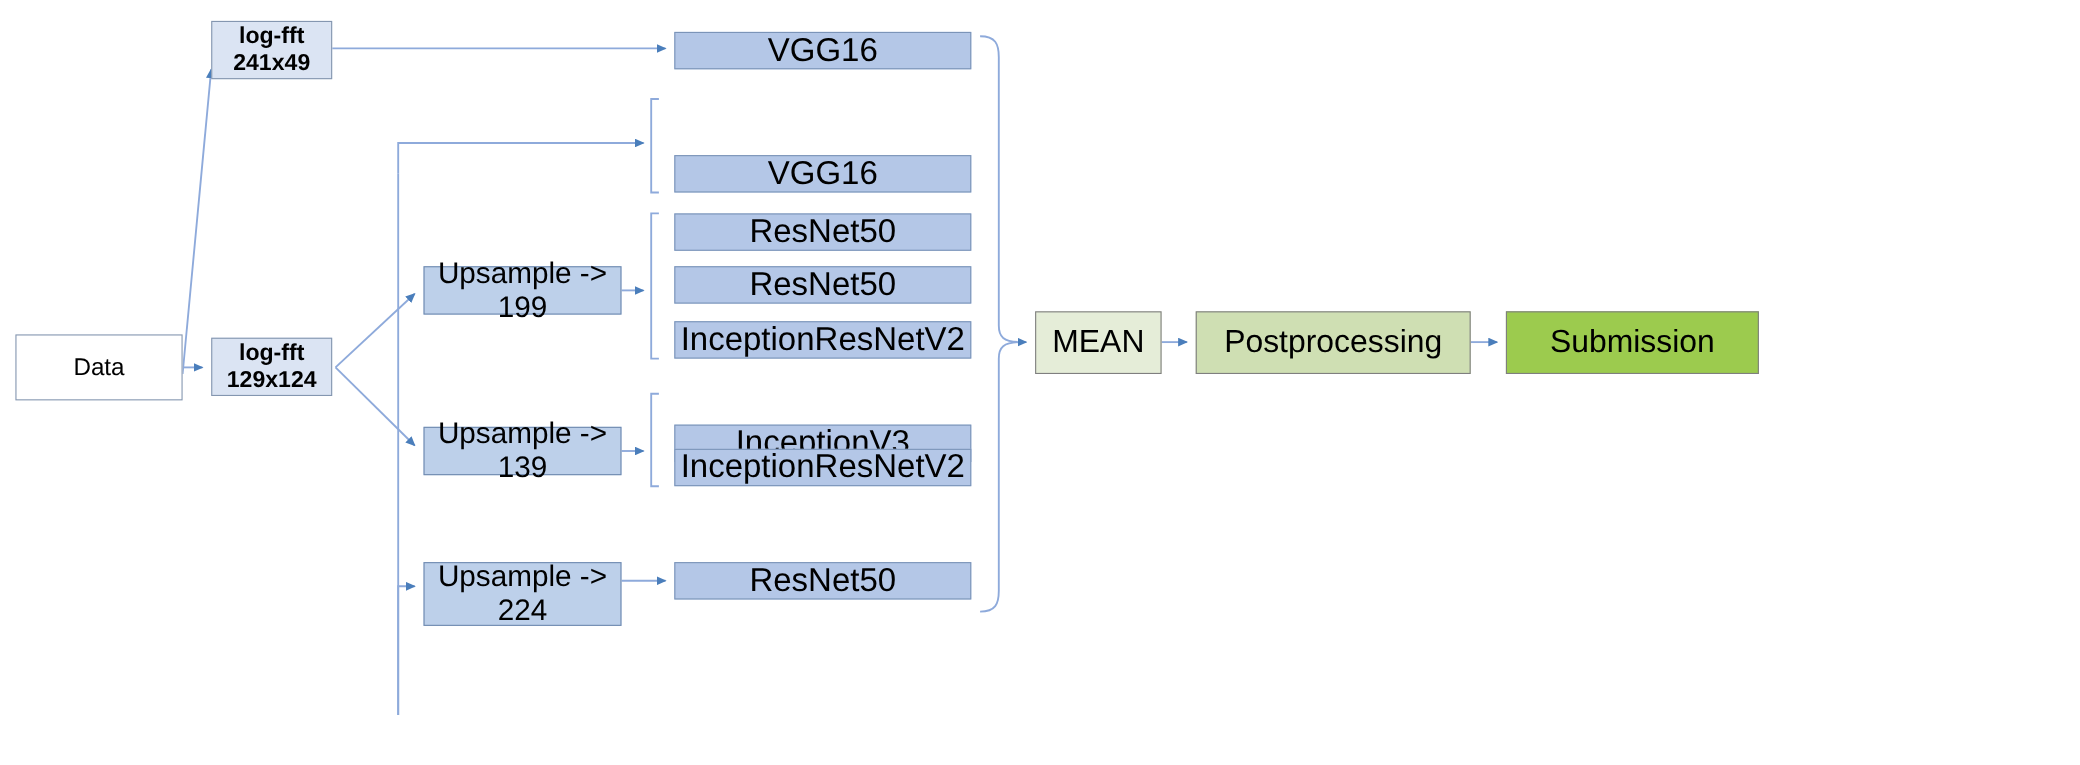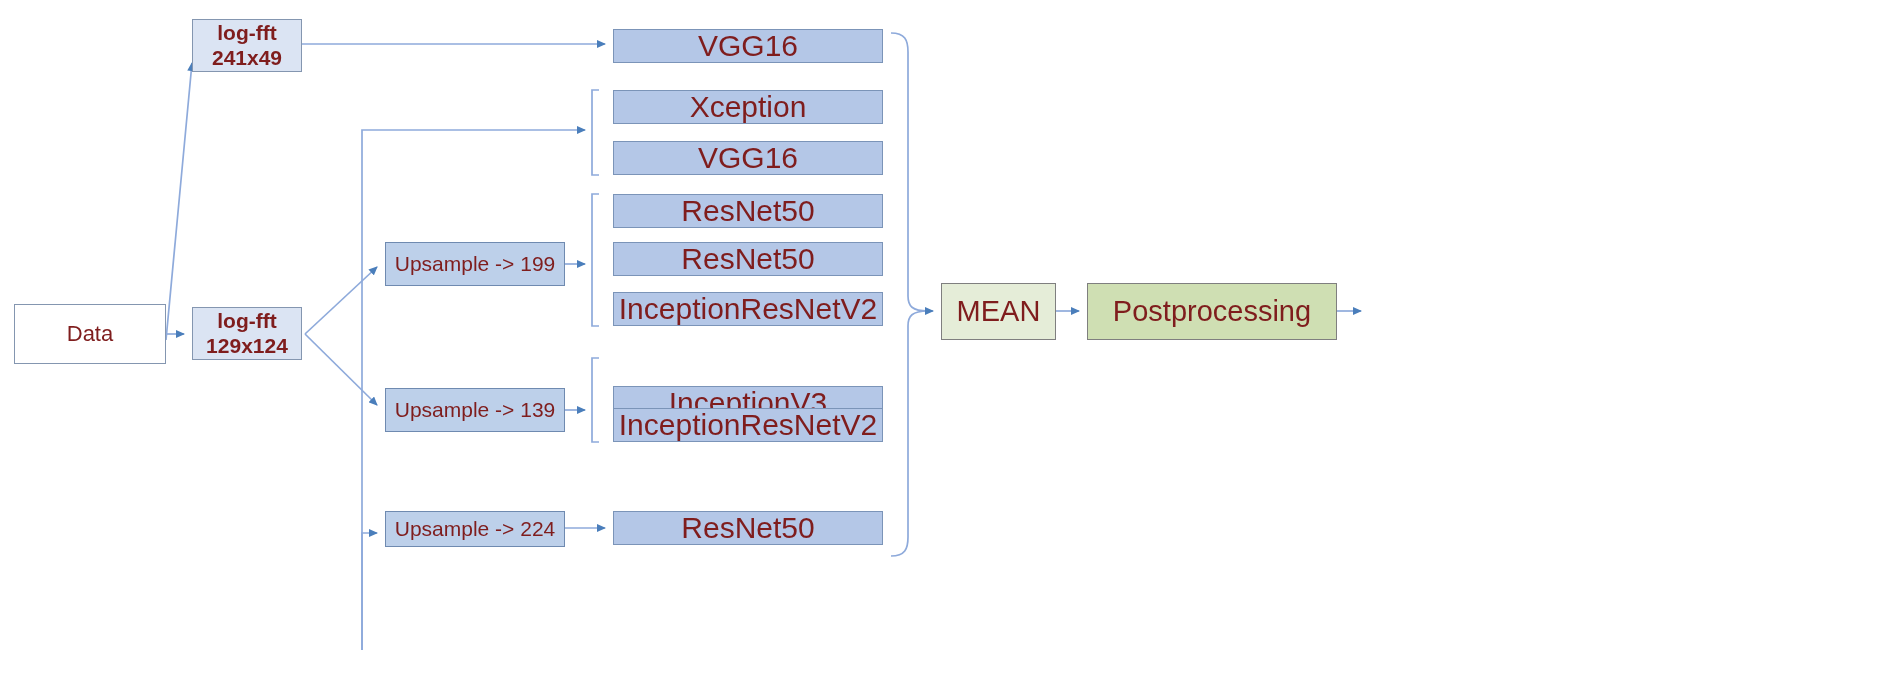--- a/index.html
+++ b/index.html
@@ -25,39 +25,39 @@
     width: 1891px;
     height: 695px;
   }
   .nodebox {
     position: absolute;
     box-sizing: border-box;
     display: flex;
     align-items: center;
     justify-content: center;
     text-align: center;
-    color: #7f1d1d;
+    color: #000000;
     line-height: 1.15;
     white-space: pre-line;
   }
   .n-data {
     background: #ffffff;
     border: 1.6px solid #8496b0;
     font-size: 22px;
   }
   .n-fft {
     background: #dbe4f3;
     border: 1.6px solid #8496b0;
     font-size: 21px;
     font-weight: bold;
   }
   .n-upsample {
     background: #bdd0ea;
     border: 1.6px solid #6f8ab0;
-    font-size: 21px;
+    font-size: 27px;
   }
   .n-model {
     background: #b4c7e7;
     border: 1.8px solid #7b94b8;
     font-size: 30px;
   }
   .n-mean {
     background: #e5edd8;
     border: 1.6px solid #7f7f7f;
     font-size: 29px;
@@ -134,30 +134,30 @@
   <div class="nodebox n-fft" id="node-fft-top" style="left: 192px; top: 19px; width: 110px; height: 53px;">log-fft
 241x49</div>
 
   <div class="nodebox n-fft" id="node-fft-bottom" style="left: 192px; top: 307px; width: 110px; height: 53px;">log-fft
 129x124</div>
 
   <div class="nodebox n-upsample" id="node-upsample-199" style="left: 385px; top: 242px; width: 180px; height: 44px;">Upsample -&gt; 199</div>
 
   <div class="nodebox n-upsample" id="node-upsample-139" style="left: 385px; top: 388px; width: 180px; height: 44px;">Upsample -&gt; 139</div>
 
-  <div class="nodebox n-upsample" id="node-upsample-224" style="left: 385px; top: 511px; width: 180px; height: 36px;">Upsample -&gt; 224</div>
+  <div class="nodebox n-upsample" id="node-upsample-224" style="left: 385px; top: 511px; width: 180px; height: 58px;">Upsample -&gt; 224</div>
 
   <div class="nodebox n-model" id="model-0" style="left: 613px; top: 29px; width: 270px; height: 34px;">VGG16</div>
-  <div class="nodebox n-model" id="model-1" style="left: 613px; top: 90px; width: 270px; height: 34px;">Xception</div>
   <div class="nodebox n-model" id="model-2" style="left: 613px; top: 141px; width: 270px; height: 34px;">VGG16</div>
   <div class="nodebox n-model" id="model-3" style="left: 613px; top: 194px; width: 270px; height: 34px;">ResNet50</div>
   <div class="nodebox n-model" id="model-4" style="left: 613px; top: 242px; width: 270px; height: 34px;">ResNet50</div>
   <div class="nodebox n-model" id="model-5" style="left: 613px; top: 292px; width: 270px; height: 34px;">InceptionResNetV2</div>
   <div class="nodebox n-model" id="model-6" style="left: 613px; top: 358px; width: 270px; height: 34px; margin-top: 28px;">InceptionV3</div>
   <div class="nodebox n-model" id="model-7" style="left: 613px; top: 408px; width: 270px; height: 34px;">InceptionResNetV2</div>
   <div class="nodebox n-model" id="model-8" style="left: 613px; top: 511px; width: 270px; height: 34px;">ResNet50</div>
 
   <div class="nodebox n-post" id="node-postprocessing" style="left: 1087px; top: 283px; width: 250px; height: 57px;">Postprocessing</div>
 
   <div class="nodebox n-mean" id="node-mean" style="left: 941px; top: 283px; width: 115px; height: 57px;">MEAN</div>
 
+  <div class="nodebox n-submission" id="node-submission" style="left: 1369px; top: 283px; width: 230px; height: 57px;">Submission</div>
 
 </div>
 
 </body></html>

